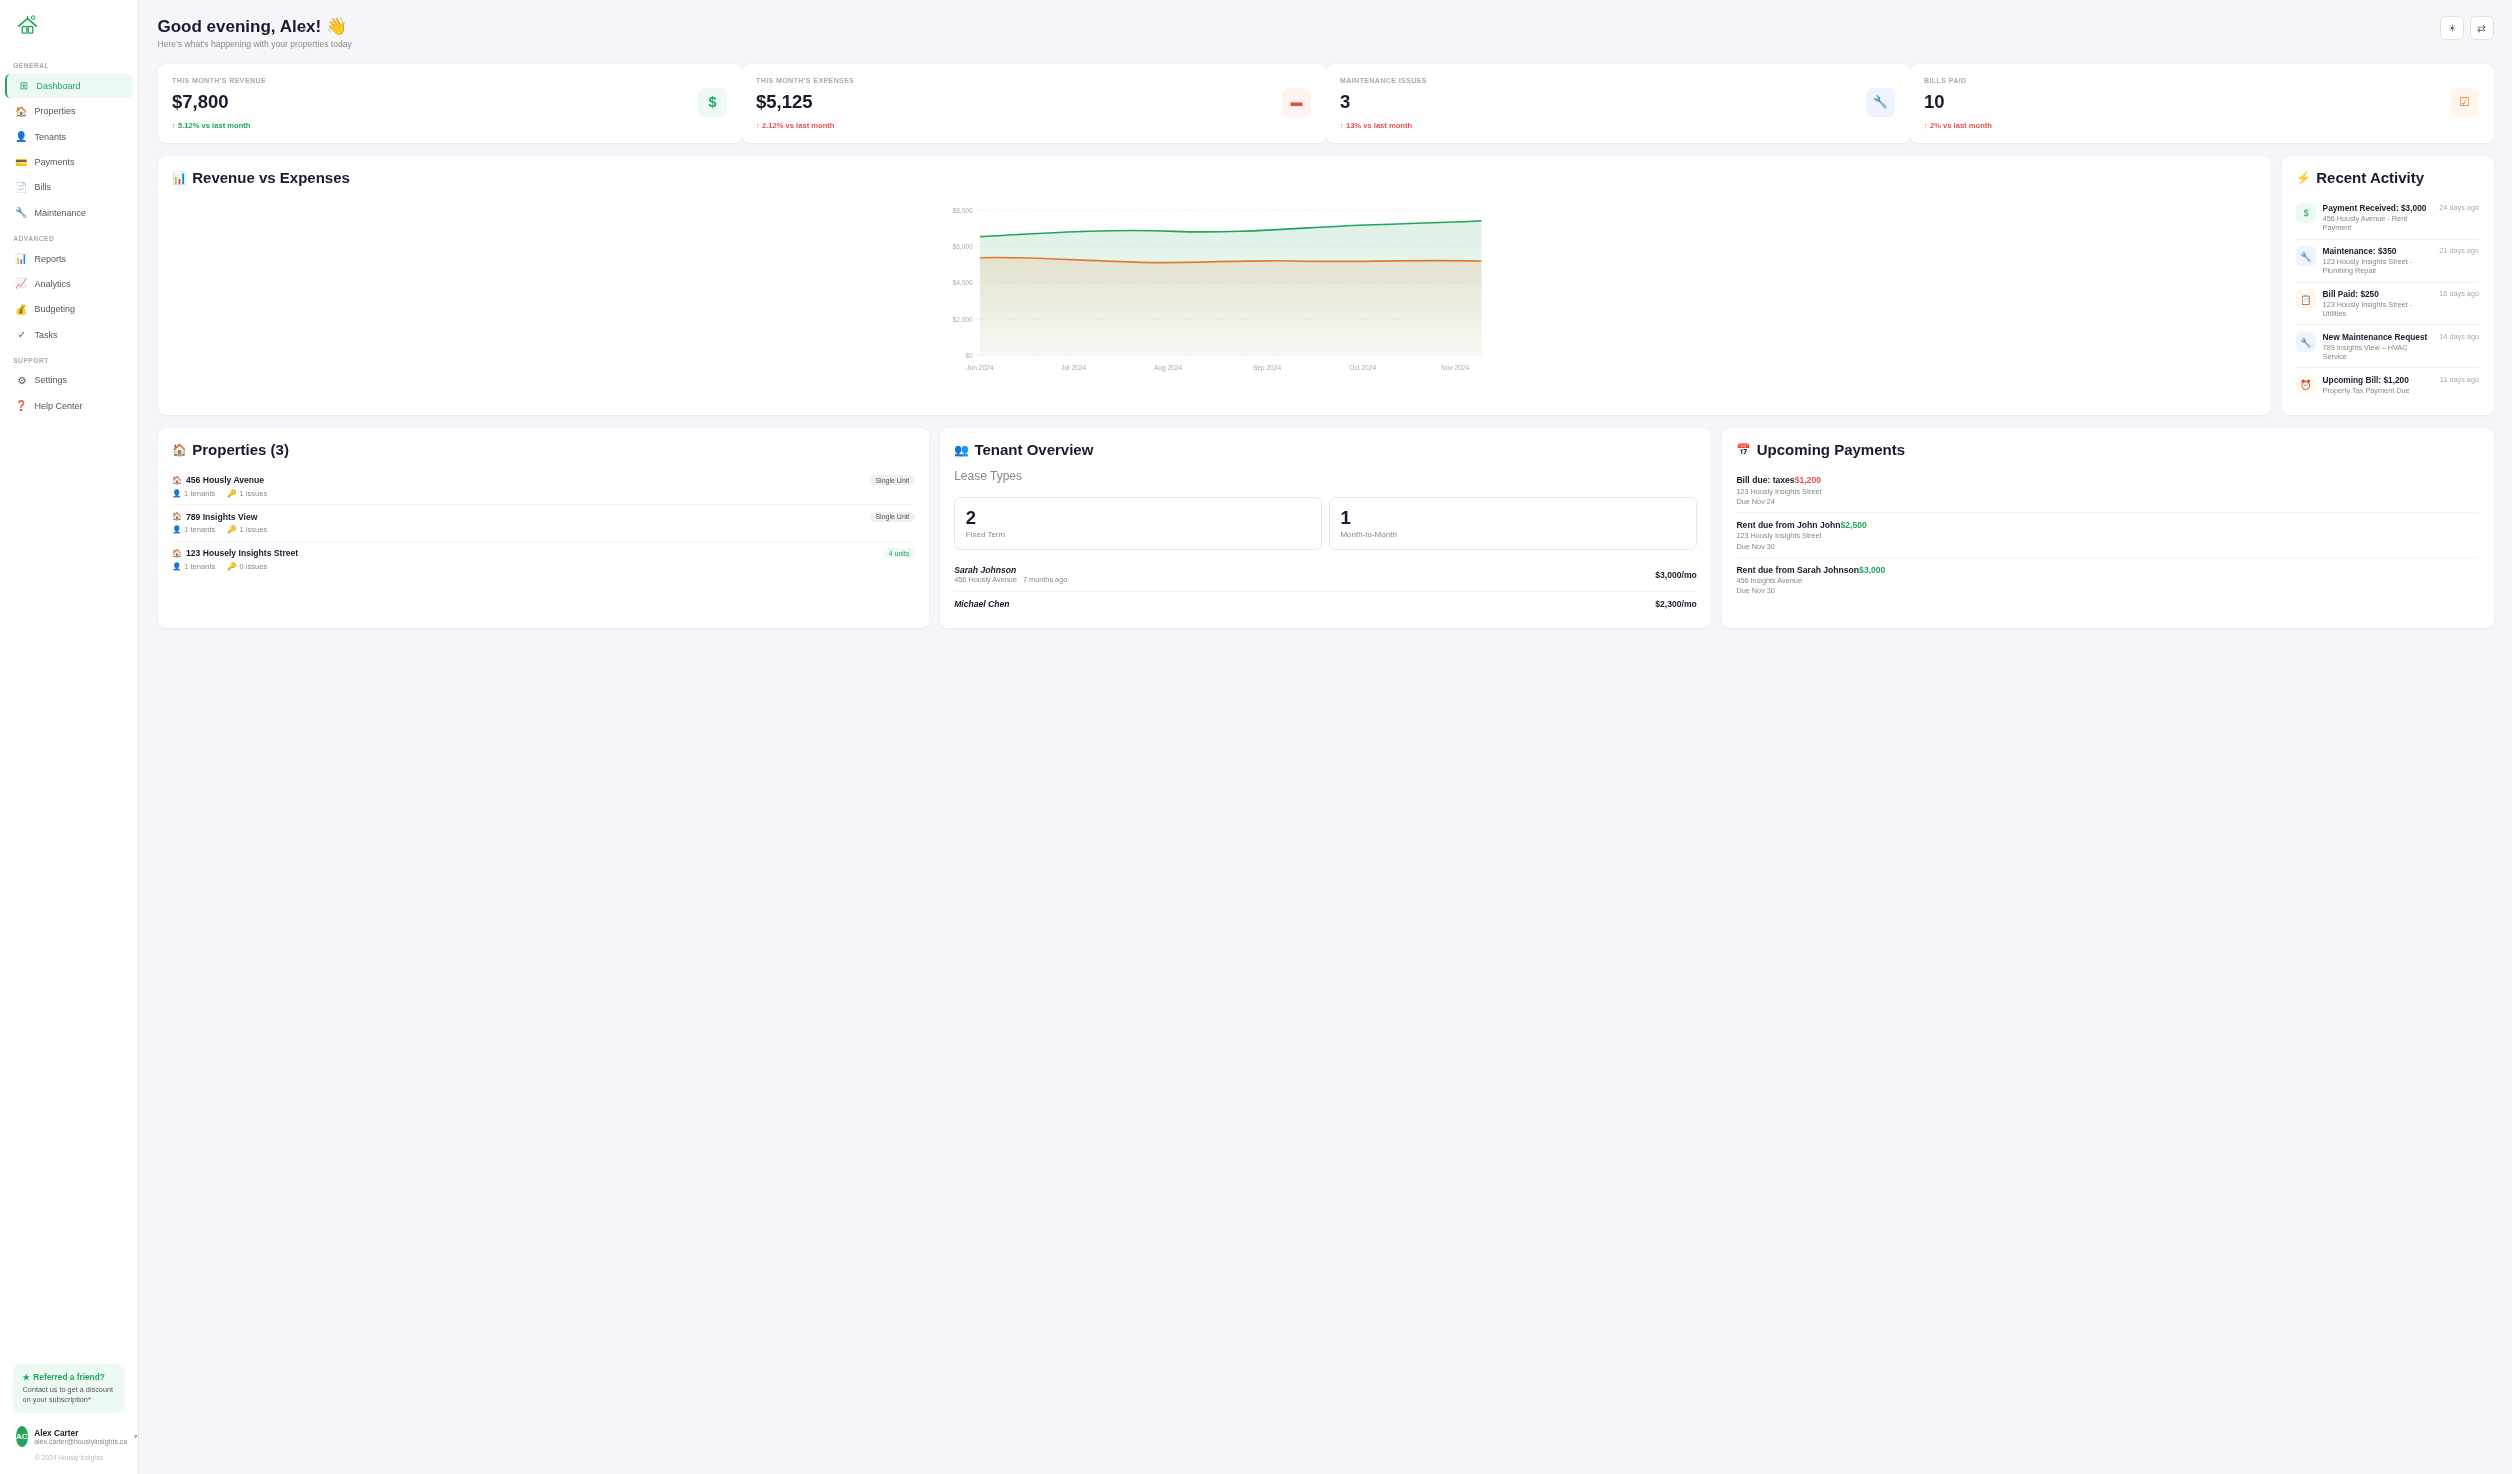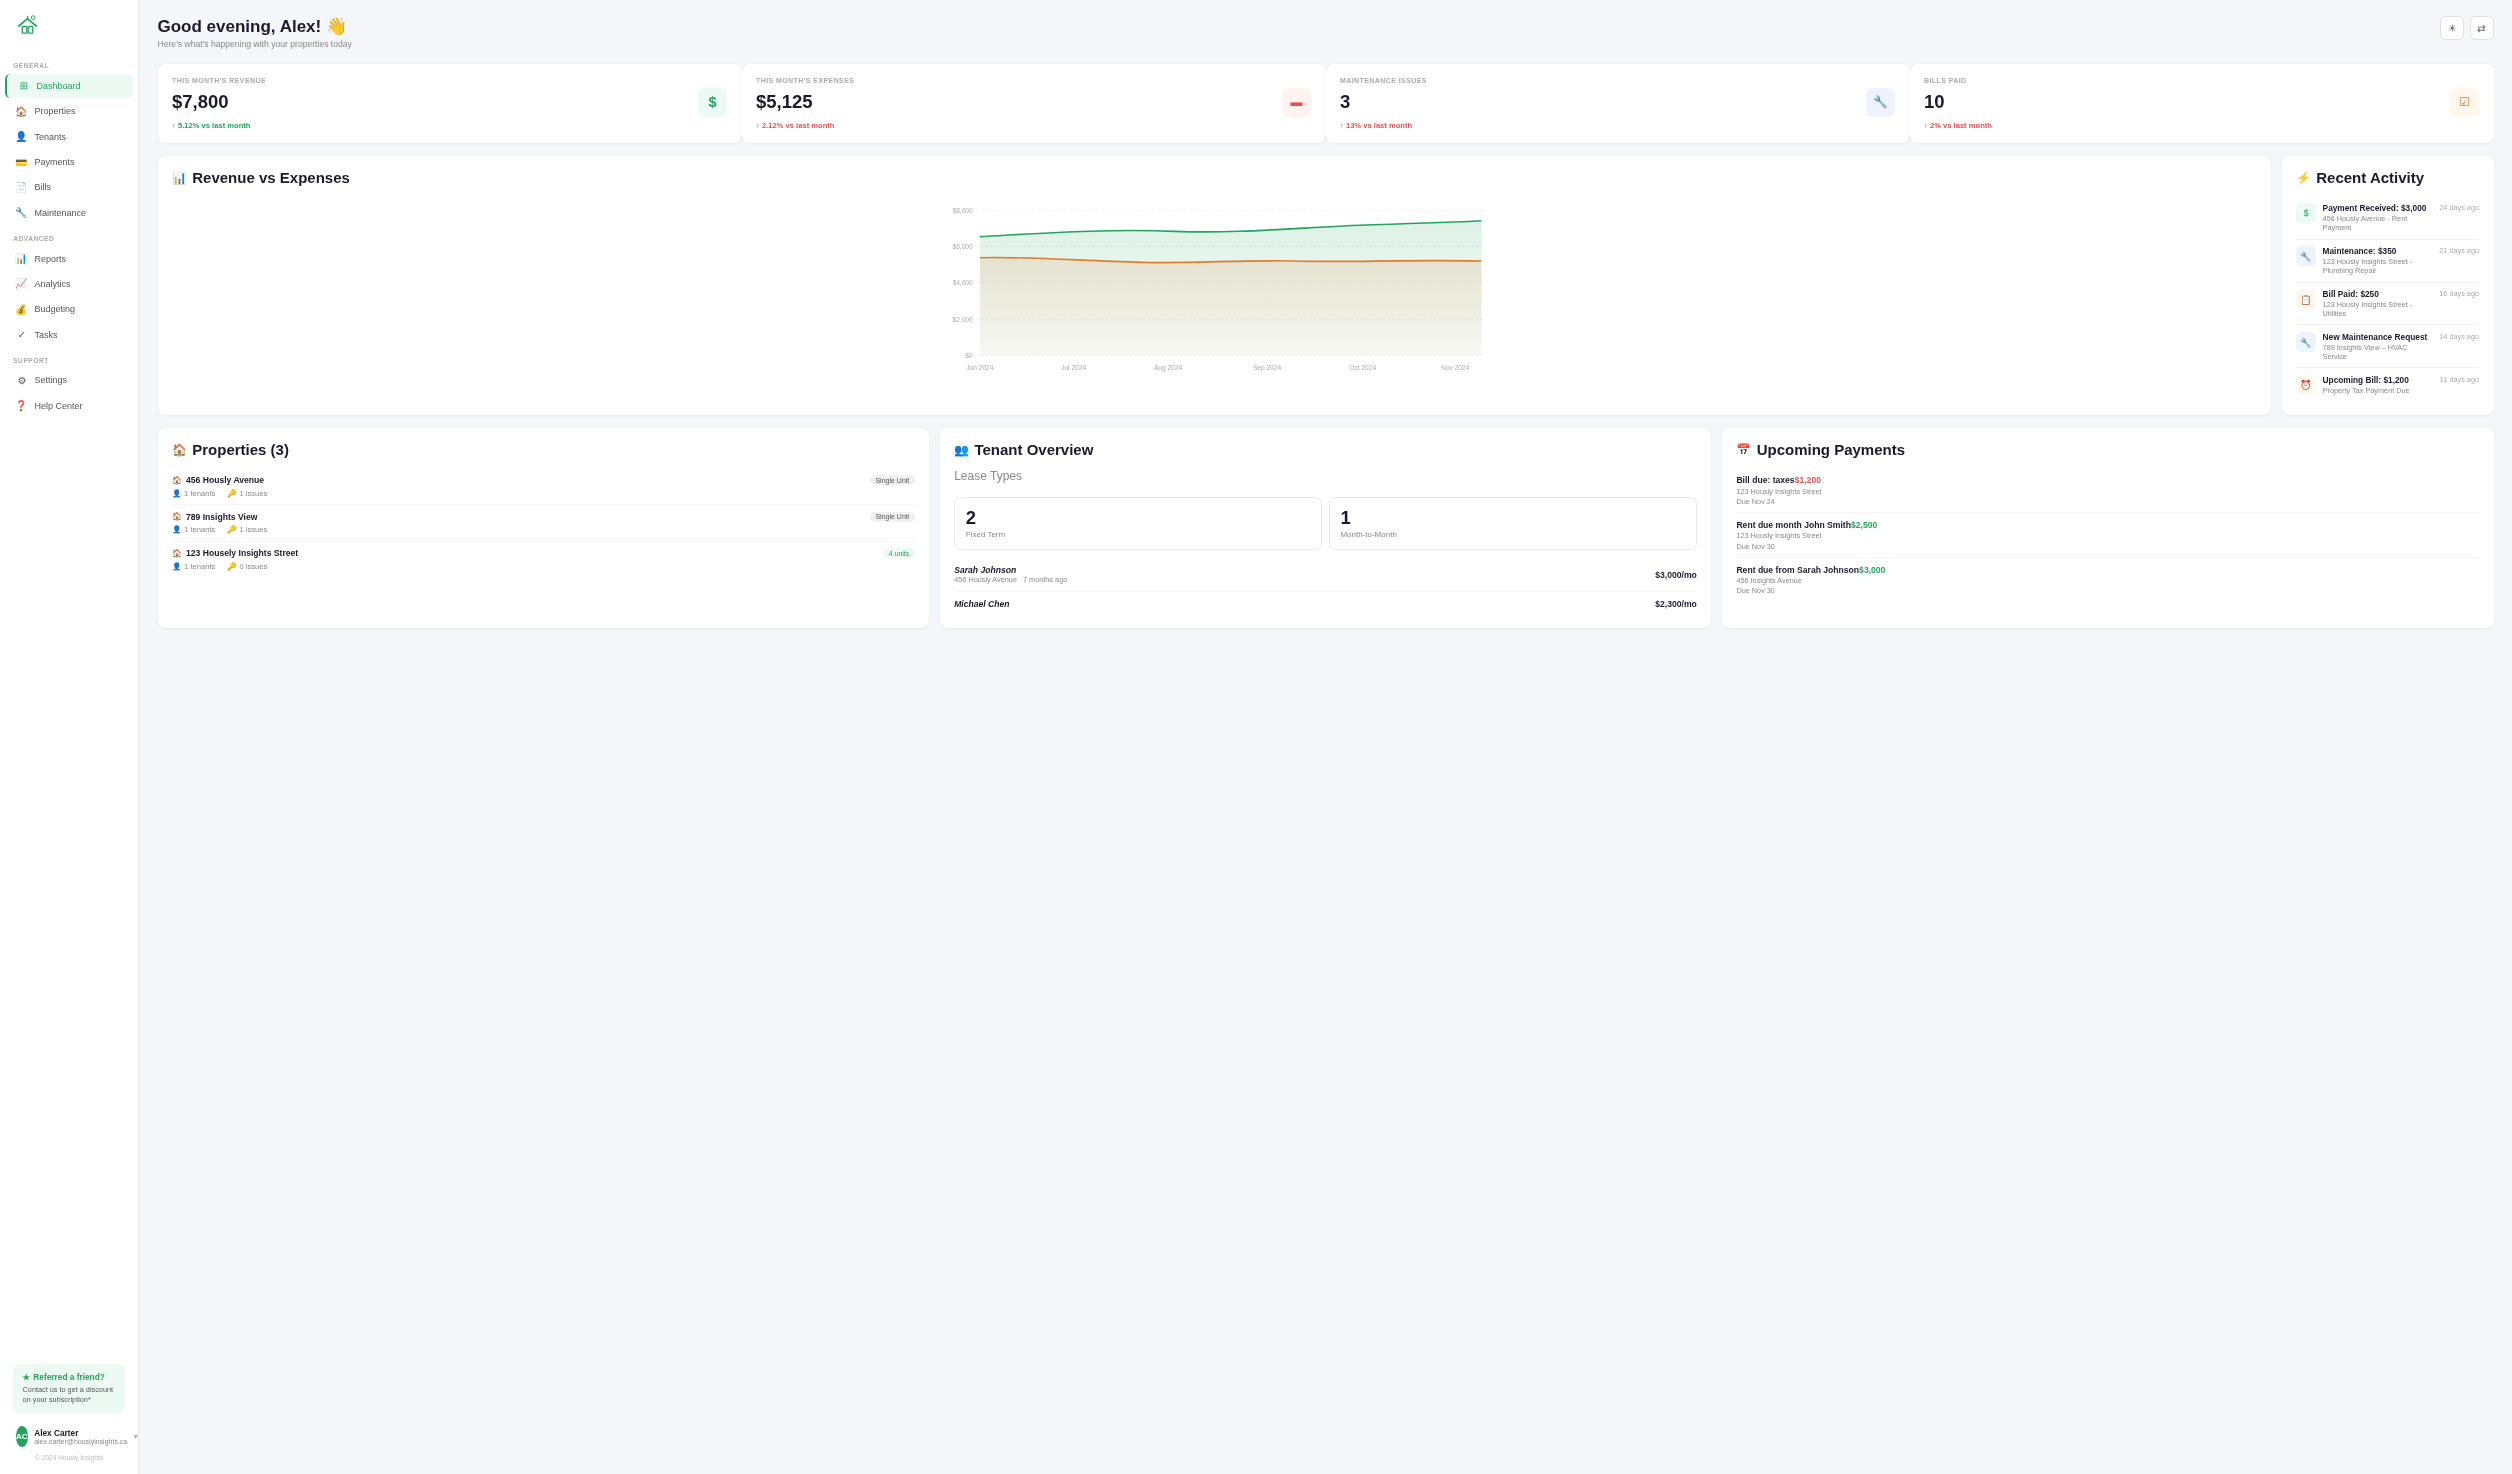--- a/index.html
+++ b/index.html
@@ -482,21 +482,21 @@
         <div class="payment-top">
           <div class="payment-name">Bill due: taxes</div>
           <div class="payment-amount">$1,200</div>
         </div>
         <div class="payment-address">123 Hously Insights Street</div>
         <div class="payment-due">Due Nov 24</div>
       </div>
 
       <div class="payment-item">
         <div class="payment-top">
-          <div class="payment-name">Rent due month John Smith</div>
+          <div class="payment-name">Rent due from John John</div>
           <div class="payment-amount green">$2,500</div>
         </div>
         <div class="payment-address">123 Hously Insights Street</div>
         <div class="payment-due">Due Nov 30</div>
       </div>
 
       <div class="payment-item">
         <div class="payment-top">
           <div class="payment-name">Rent due from Sarah Johnson</div>
           <div class="payment-amount green">$3,000</div>

